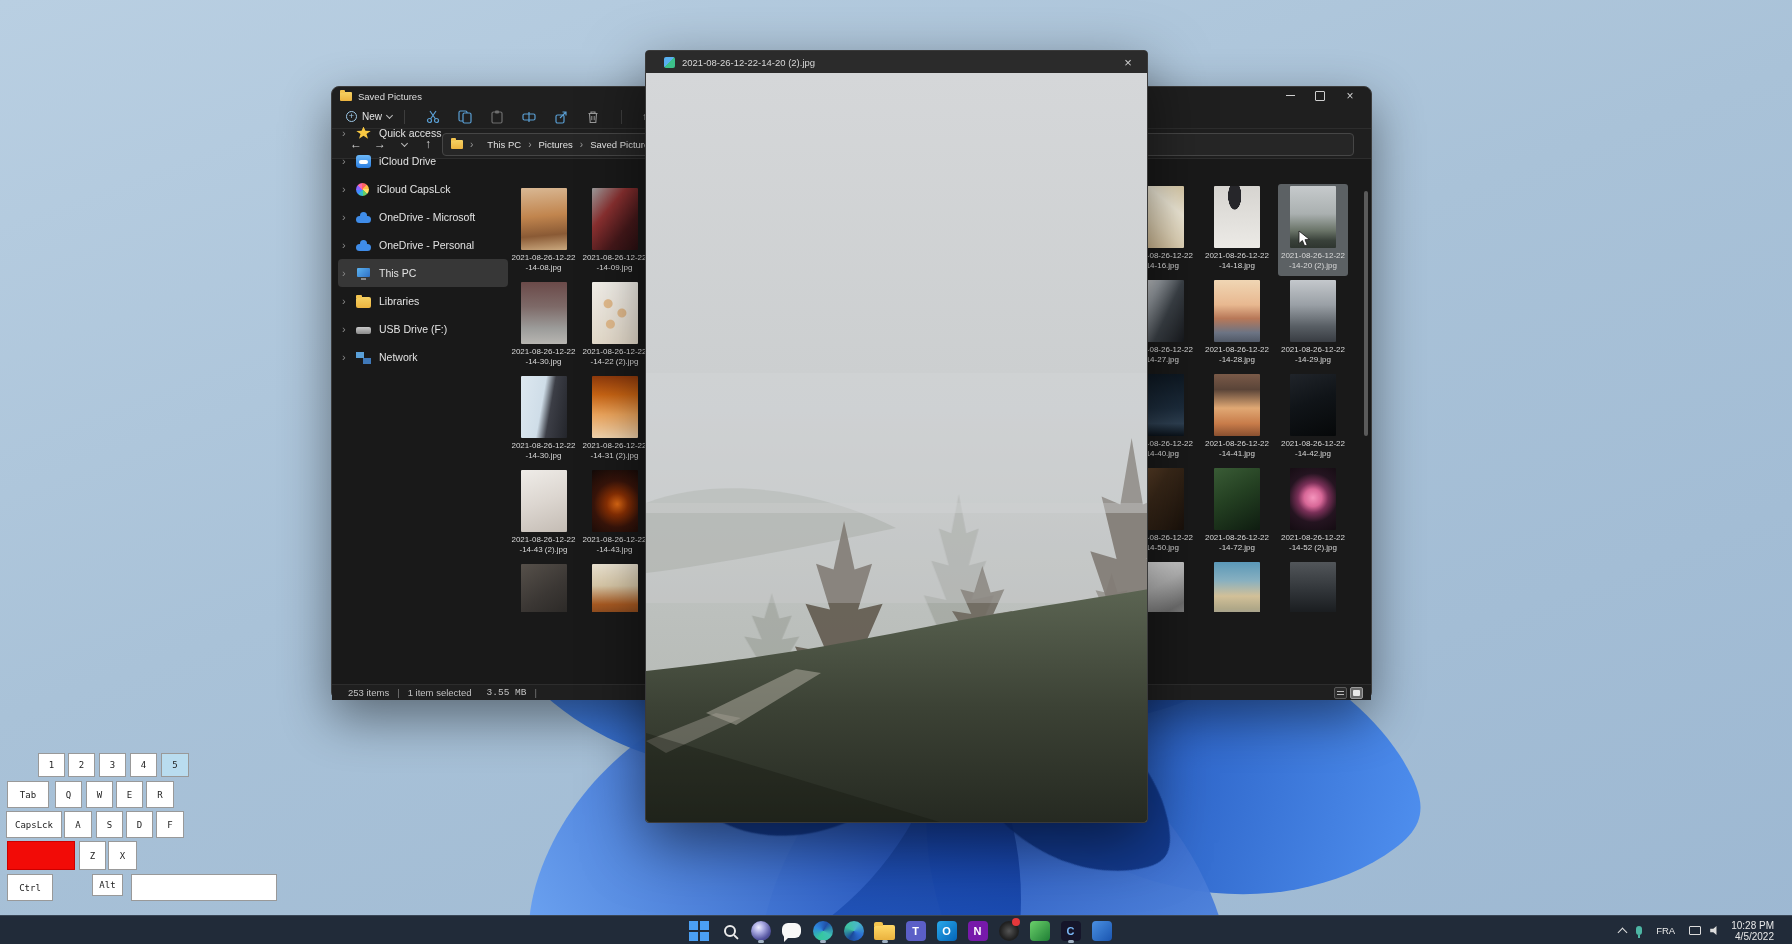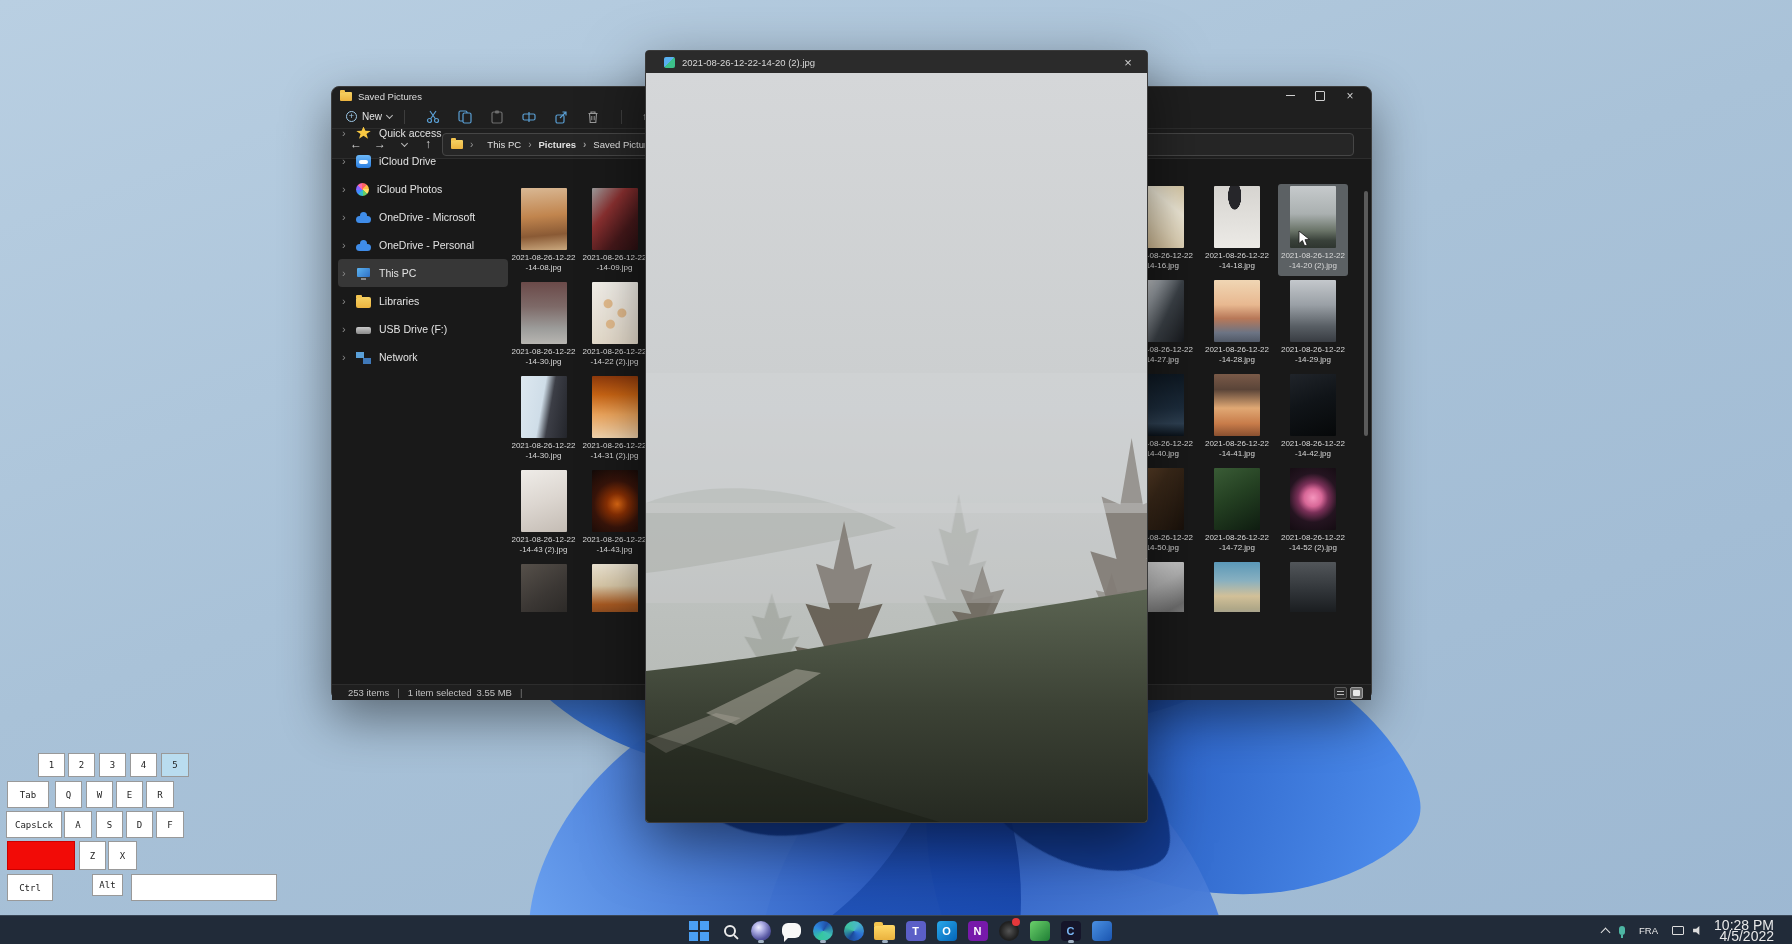--- a/index.html
+++ b/index.html
@@ -119,21 +119,21 @@
   .run-dot { position:absolute; bottom:1px; left:50%; transform:translateX(-50%); width:6px; height:3px; border-radius:2px; background:#9fb0c2; opacity:0; }
   .badge { position:absolute; top:1px; right:2px; width:8px; height:8px; border-radius:50%; background:#e5383b; opacity:0; }
 
   #tray { position:absolute; right:0; top:0; height:29px; display:flex; align-items:center; }
   .tray-chev { width:7px; height:7px; border-left:1.5px solid #e0e0e0; border-top:1.5px solid #e0e0e0; transform:rotate(45deg); margin:4px 10px 0 0; }
   .mic { position:relative; width:6px; height:9px; background:#4db6a4; border-radius:3px; margin-right:14px; }
   .mic::after { content:""; position:absolute; left:2px; bottom:-3px; width:2px; height:3px; background:#4db6a4; }
   .tray-lang { color:#e8e8e8; font-size:9.5px; margin-right:14px; }
   .tray-screen { width:12px; height:9px; border:1px solid #dcdcdc; border-radius:1px; margin-right:9px; }
   .tray-vol { width:9px; height:9px; background:#dcdcdc; clip-path:polygon(0 30%,35% 30%,70% 0,70% 100%,35% 70%,0 70%); margin-right:12px; }
-  .tray-clock { text-align:right; color:#e8e8e8; font-size:14px; line-height:11px; margin-right:18px; }
+  .tray-clock { text-align:right; color:#e8e8e8; font-size:10px; line-height:11px; margin-right:18px; }
 
   
   #cursor { position:absolute; left:1298px; top:230px; z-index:50; }
 </style>
 </head>
 <body>
 
 <div id="screen">
 
   <svg id="bloom" viewBox="0 0 1400 760">
@@ -238,21 +238,21 @@
       <div class="addr-box">
         <span class="mini-folder"></span>
         <span class="crumb-sep">›</span>
         <span class="crumbs">
 
             <span style="display:flex;align-items:center;">
               <span class="crumb">This PC</span>
               <span class="crumb-sep">›</span>
             </span>
 
-            <span style="display:flex;align-items:center;font-weight:bold;">
+            <span style="display:flex;align-items:center;">
               <span class="crumb">Pictures</span>
               <span class="crumb-sep">›</span>
             </span>
 
             <span style="display:flex;align-items:center;">
               <span class="crumb">Saved Pictures</span>
               <span class="crumb-sep"></span>
             </span>
           </span>
       </div>
@@ -270,21 +270,21 @@
 
         <div class="sb-item">
           <span class="sb-chev">›</span>
           <span class="s-ic ic-icloud"></span>
           <span class="sb-label">iCloud Drive</span>
         </div>
 
         <div class="sb-item">
           <span class="sb-chev">›</span>
           <span class="s-ic ic-iphotos"></span>
-          <span class="sb-label">iCloud Photos</span>
+          <span class="sb-label">iCloud CapsLck</span>
         </div>
 
         <div class="sb-item">
           <span class="sb-chev">›</span>
           <span class="s-ic ic-cloud"></span>
           <span class="sb-label">OneDrive - Microsoft</span>
         </div>
 
         <div class="sb-item">
           <span class="sb-chev">›</span>
@@ -511,21 +511,21 @@
       </div>
 
     <div class="scrollbar">
       <div class="scroll-thumb"></div>
     </div>
 
     <div class="ex-statusbar">
       <span>253 items</span>
       <span class="st-sep">|</span>
       <span>1 item selected</span>
-      <span style="margin-left:5px;">3.55 MB</span>
+      <span style="margin-left:15px;font-family:Liberation Mono, monospace;">3.55 MB</span>
       <span class="st-sep">|</span>
       <div class="view-toggles">
         <span class="vt lines"></span>
         <span class="vt active"></span>
       </div>
     </div>
   </div>
 
   <div class="window" id="viewer">
     <div class="vw-titlebar">

